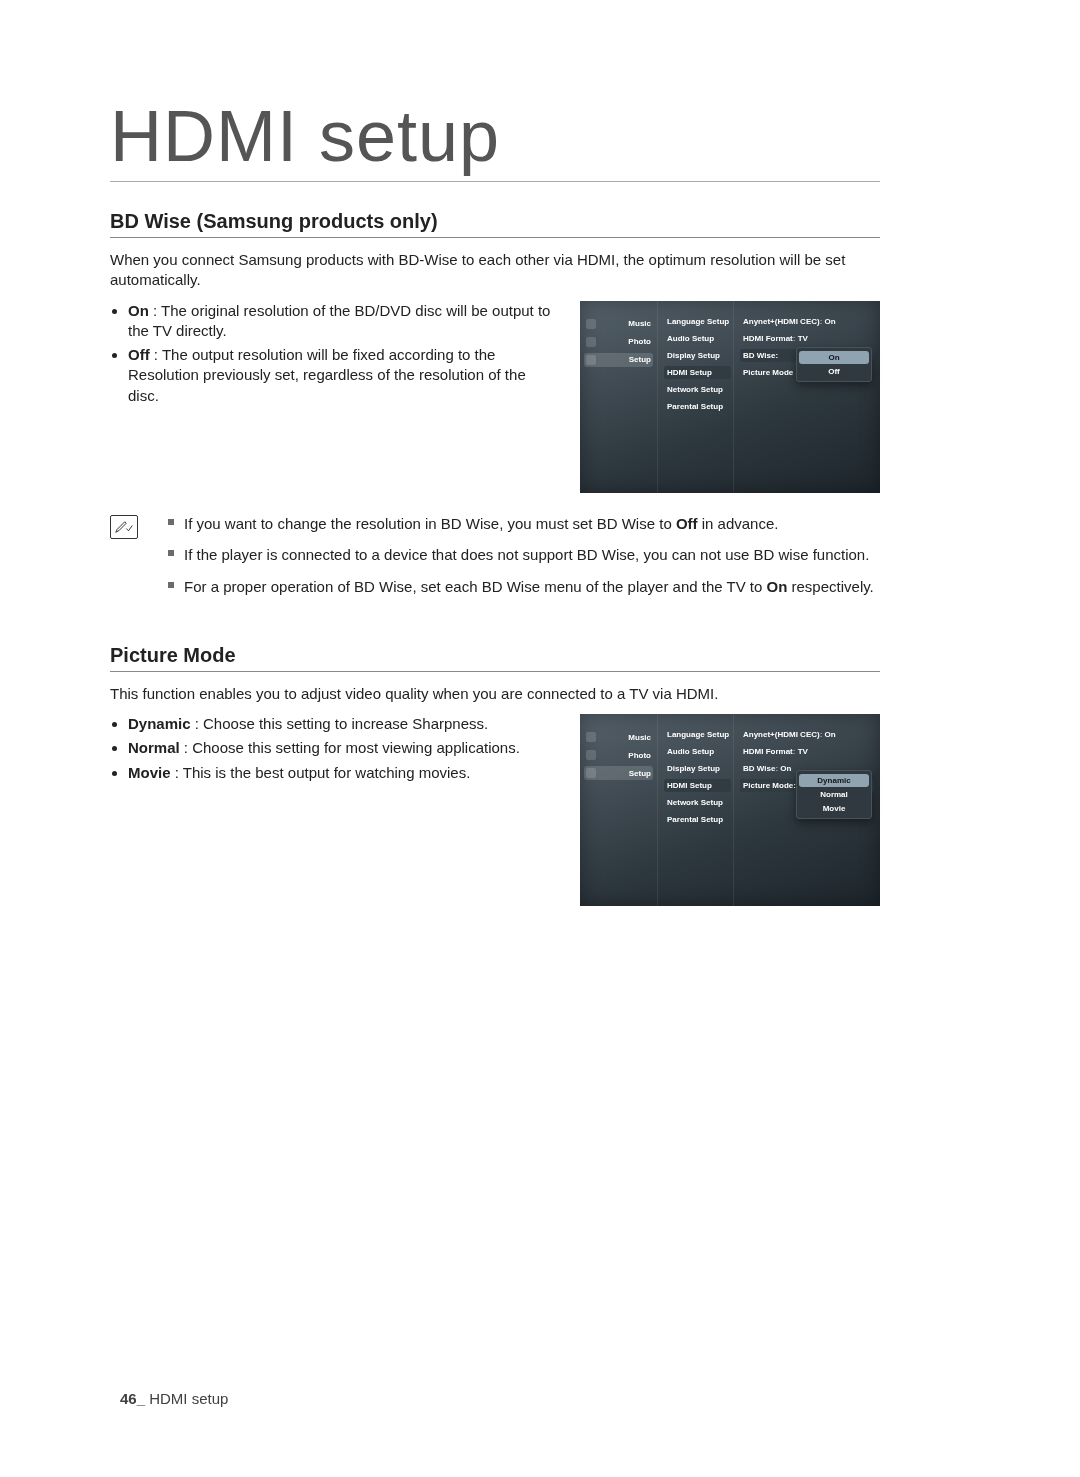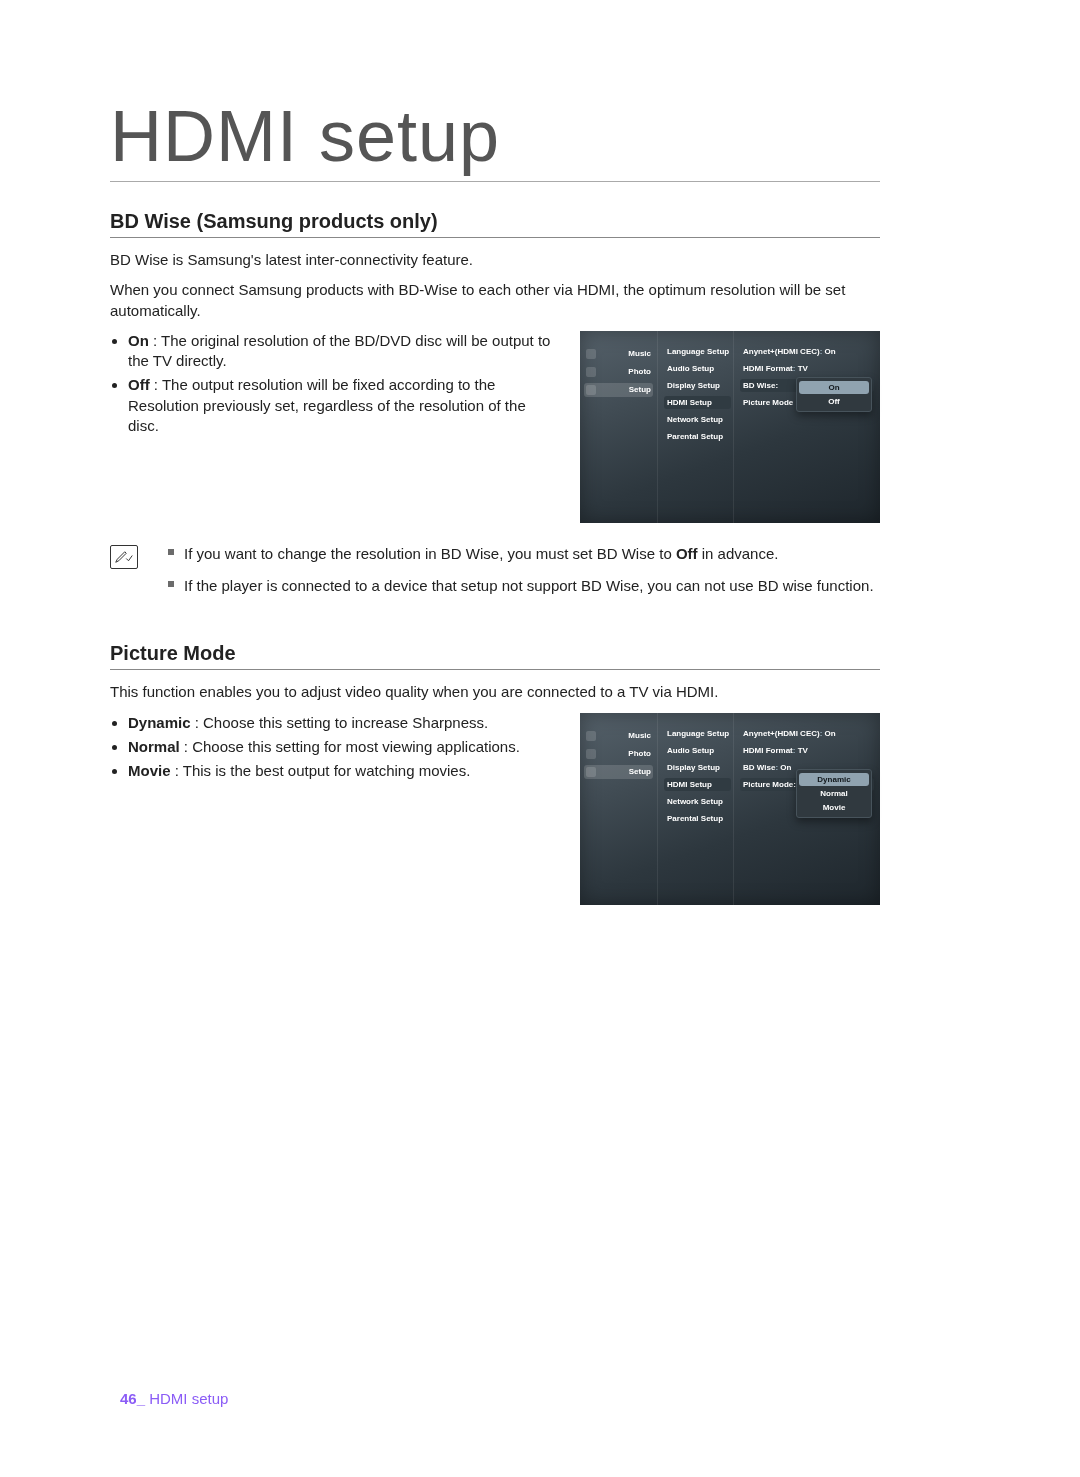--- a/index.html
+++ b/index.html
@@ -195,33 +195,32 @@
     height: 6px;
     background: #6b6b6b;
   }
   b.inline-bold { font-weight: 700; }
 
   .footer {
     position: absolute;
     left: 120px;
     bottom: 70px;
     font-size: 15px;
-    color: #8b5cf6;
+    color: #404040;
   }
   .footer .pn { font-weight: 700; }
 </style>
 </head>
 <body>
 
 <div class="page">
 
   <h1 class="page-title">HDMI setup</h1>
 
   <div class="section-heading">BD Wise (Samsung products only)</div>
-  <p class="paragraph">BD Wise is Samsung's latest inter-connectivity feature.</p>
   <p class="paragraph">When you connect Samsung products with BD-Wise to each other via HDMI, the optimum resolution will be set automatically.</p>
 
   <div class="two-col">
     <div class="text-col">
       <ul class="bullets">
         <li><span class="lead">On</span><span> : The original resolution of the BD/DVD disc will be output to the TV directly.</span></li>
         <li><span class="lead">Off</span><span> : The output resolution will be fixed according to the Resolution previously set, regardless of the resolution of the disc.</span></li>
       </ul>
     </div>
 
@@ -275,21 +274,22 @@
 
   <div class="note-block">
     <div class="note-icon">
       <svg viewBox="0 0 24 16">
         <path d="M3 11 L1 15 L5 13 L15 3 L13 1 Z" fill="none" stroke="#333" stroke-width="1.3"></path>
         <path d="M15 10 L18 13 L23 6" fill="none" stroke="#333" stroke-width="1.3"></path>
       </svg>
     </div>
     <ul>
       <li><span></span>If you want to change the resolution in BD Wise, you must set BD Wise to <b class="inline-bold">Off</b> in advance.</li>
-      <li>If the player is connected to a device that setup not support BD Wise, you can not use BD wise function.</li>
+      <li>If the player is connected to a device that does not support BD Wise, you can not use BD wise function.</li>
+      <li><span></span>For a proper operation of BD Wise, set each BD Wise menu of the player and the TV to <b class="inline-bold">On</b> respectively.</li>
     </ul>
   </div>
 
   <div class="section-heading" style="margin-top:36px">Picture Mode</div>
   <p class="paragraph">This function enables you to adjust video quality when you are connected to a TV via HDMI.</p>
 
   <div class="two-col">
     <div class="text-col">
       <ul class="bullets">
         <li><span class="lead">Dynamic</span><span> : Choose this setting to increase Sharpness.</span></li>

